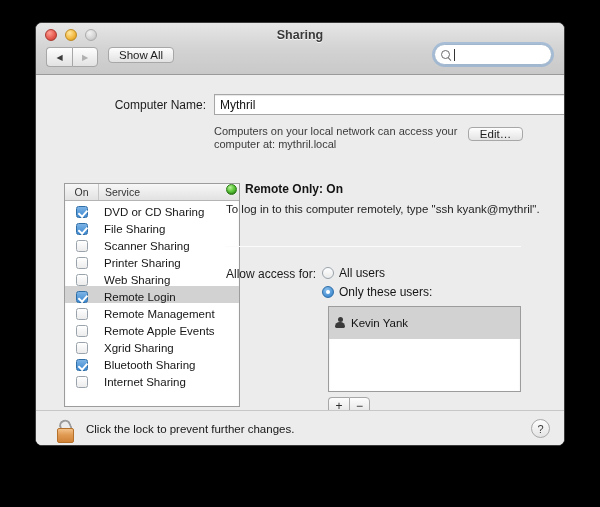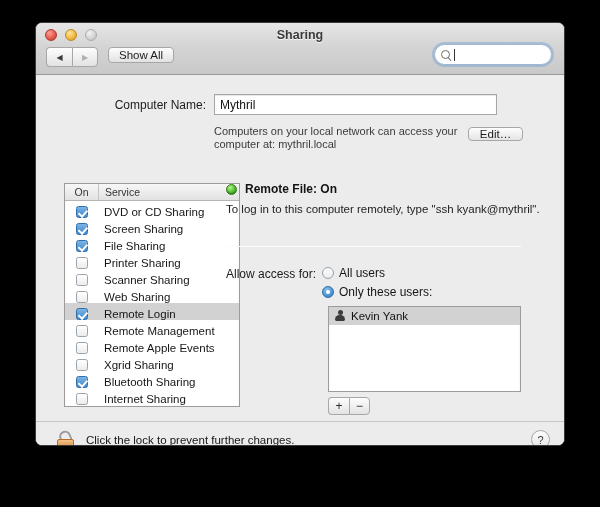--- a/index.html
+++ b/index.html
@@ -84,21 +84,21 @@
     width: 90px; height: 17px; padding: 0; color:#111;
   }
 
   
   .body { position: relative; height: 371px; background: #ececec; }
 
   .cname-row { position: absolute; left: 0; top: 21px; width: 100%; }
   .cname-label { position: absolute; left: 40px; top: 2px; width: 130px; font-size: 12px; color:#1c1c1c; text-align: right; }
   .cname-field {
     position: absolute; left: 178px; top: -2px;
-    width: 283px; height: 21px;
+    width: 351px; height: 21px;
     background: #fff; border: 1px solid #a6a6a6;
     box-shadow: inset 0 1px 1px rgba(0,0,0,0.10);
     display: flex; align-items: center; padding-left: 5px;
   }
   .cname-input {
     border: none; outline: none; background: transparent;
     font-family: "Liberation Sans", sans-serif; font-size: 12px; color: #111;
     width: 290px; height: 17px; padding: 0;
   }
   .cname-help {
@@ -186,41 +186,41 @@
   }
   .radio-label { font-size: 12px; color: #161616; margin-left: 5px; }
 
   .userlist {
     position: absolute; left: 292px; top: 231px;
     width: 193px; height: 86px;
     background: #fff; border: 1px solid #9c9c9c;
     box-shadow: inset 0 1px 2px rgba(0,0,0,0.10);
     overflow: hidden;
   }
-  .user-row { display: flex; align-items: center; height: 18px; background: #d2d2d2; padding-left: 6px; }
+  .user-row { display: flex; align-items: center; height: 32px; background: #d2d2d2; padding-left: 6px; }
   .person-icon { width: 10px; height: 12px; position: relative; flex: 0 0 auto; }
   .person-icon .head { position: absolute; left: 2.6px; top: 0; width: 5px; height: 5px; border-radius: 50%; background: #3a3a3a; }
   .person-icon .torso { position: absolute; left: 0.4px; top: 5.2px; width: 9.5px; height: 6px; border-radius: 5px 5px 1.5px 1.5px; background: #3a3a3a; }
   .user-name { font-size: 11.5px; color: #141414; margin-left: 6px; }
 
   .pmgroup { position: absolute; left: 292px; top: 322px; display: flex; }
   .pmbtn {
     width: 21px; height: 18px;
     background: linear-gradient(to bottom, #fdfdfd, #e3e3e3);
     border: 1px solid #a7a7a7;
     display: flex; align-items: center; justify-content: center;
     font-size: 12px; color: #2c2c2c; line-height: 1;
   }
   .pmbtn:first-child { border-radius: 4px 0 0 4px; border-right: none; }
   .pmbtn:last-child  { border-radius: 0 4px 4px 0; }
 
   
   .footer {
     position: absolute; left: 0; bottom: 0;
-    width: 100%; height: 25px;
+    width: 100%; height: 36px;
     background: #ececec;
     border-top: 1px solid #c7c7c7;
   }
   .lock { position: absolute; left: 20px; top: 6px; width: 22px; height: 26px; }
   .lock .shackle {
     position: absolute; left: 5px; top: 0;
     width: 12px; height: 12px;
     border: 2.6px solid #9b9b9b;
     border-radius: 7px 7px 0 0;
     border-bottom: none;
@@ -294,39 +294,33 @@
             <div class="svc-row">
               <div class="svc-check">
                 <span class="cb on"></span>
               </div>
               <div class="svc-name">DVD or CD Sharing</div>
             </div>
             <div class="svc-row">
               <div class="svc-check">
                 <span class="cb on"></span>
               </div>
-              <div class="svc-name">Screen Sharing</div>
-            </div>
-            <div class="svc-row">
-              <div class="svc-check">
-                <span class="cb on"></span>
-              </div>
               <div class="svc-name">File Sharing</div>
             </div>
             <div class="svc-row">
               <div class="svc-check">
                 <span class="cb"></span>
               </div>
+              <div class="svc-name">Scanner Sharing</div>
+            </div>
+            <div class="svc-row">
+              <div class="svc-check">
+                <span class="cb"></span>
+              </div>
               <div class="svc-name">Printer Sharing</div>
-            </div>
-            <div class="svc-row">
-              <div class="svc-check">
-                <span class="cb"></span>
-              </div>
-              <div class="svc-name">Scanner Sharing</div>
             </div>
             <div class="svc-row">
               <div class="svc-check">
                 <span class="cb"></span>
               </div>
               <div class="svc-name">Web Sharing</div>
             </div>
             <div class="svc-row selected">
               <div class="svc-check">
                 <span class="cb on"></span>
@@ -361,21 +355,21 @@
               <div class="svc-check">
                 <span class="cb"></span>
               </div>
               <div class="svc-name">Internet Sharing</div>
             </div>
           </div>
       </div>
 
       <div class="status-row">
         <span class="dot"></span>
-        <span class="status-text">Remote File: On</span>
+        <span class="status-text">Remote Only: On</span>
       </div>
       <div class="status-desc">To log in to this computer remotely, type "ssh kyank@mythril".</div>
 
       <div class="divider"></div>
 
       <div class="allow-label">Allow access for:</div>
 
       <div class="radio-row r1">
         <span class="radio"></span>
         <span class="radio-label">All users</span>

